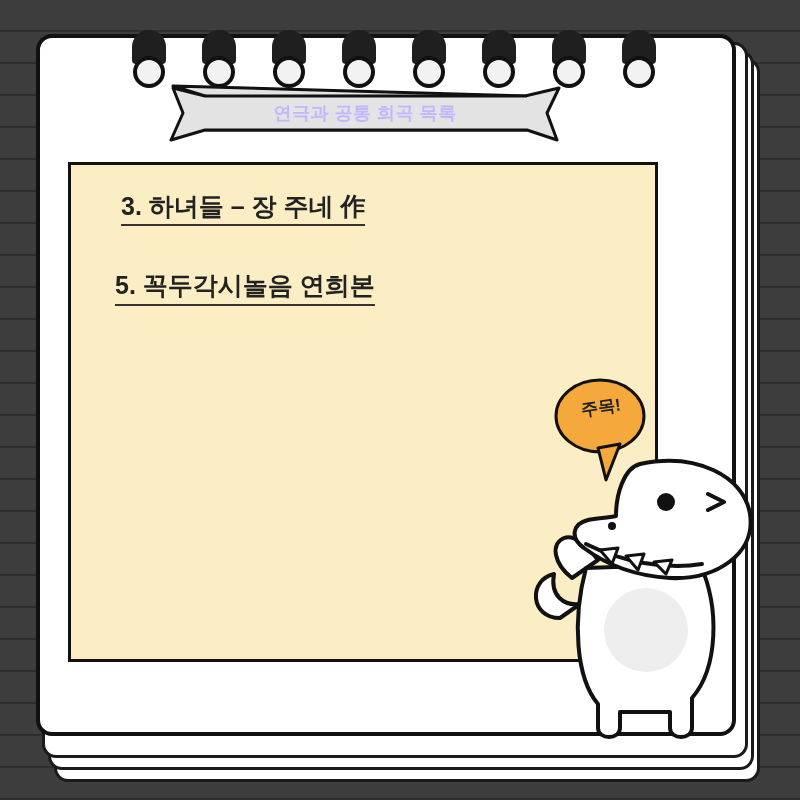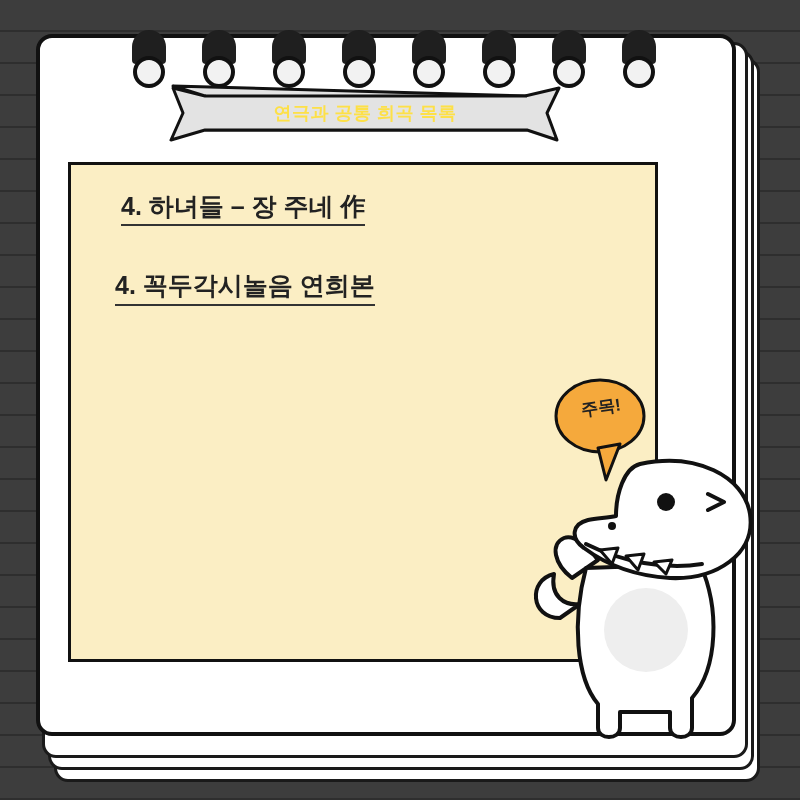--- a/index.html
+++ b/index.html
@@ -104,21 +104,21 @@
     position: absolute;
     left: 0;
     top: 0;
     width: 400px;
     height: 62px;
     display: flex;
     align-items: center;
     justify-content: center;
     font-size: 18px;
     font-weight: bold;
-    color: #fde047;
+    color: #c4b5fd;
     letter-spacing: 0.5px;
   }
 
   
   #list-card {
     position: absolute;
     left: 68px;
     top: 162px;
     width: 590px;
     height: 500px;
@@ -218,24 +218,24 @@
     <path d="M8 4 L40 14 L8 6 L18 31 L6 58 L40 48 L362 48 L392 58 L382 31 L394 6 L360 14 L8 4 Z" fill="#e3e3e3" stroke="#111111" stroke-width="3" stroke-linejoin="round"></path>
     <path d="M40 14 L40 48 L362 48 L362 14 Z" fill="#e3e3e3" stroke="none"></path>
     <path d="M40 14 L362 14" stroke="#111111" stroke-width="3"></path>
     <path d="M40 48 L362 48" stroke="#111111" stroke-width="3"></path>
   </svg>
   <div id="banner-text">연극과 공통 희곡 목록</div>
 </div>
 
 <div id="list-card">
   <div class="entry-row r3">
-    <span class="list-entry">4. 하녀들 – 장 주네 作</span>
+    <span class="list-entry">3. 하녀들 – 장 주네 作</span>
   </div>
   <div class="entry-row r5">
-    <span class="list-entry">4. 꼭두각시놀음 연희본</span>
+    <span class="list-entry">5. 꼭두각시놀음 연희본</span>
   </div>
 </div>
 
 <div id="mascot">
   <svg width="270" height="400" viewBox="0 0 270 400" xmlns="http://www.w3.org/2000/svg">
 
     <g>
       <ellipse cx="80" cy="48" rx="44" ry="36" fill="#f5a93c" stroke="#111111" stroke-width="3"></ellipse>
       <path d="M78 80 L86 112 L100 76 Z" fill="#f5a93c" stroke="#111111" stroke-width="3" stroke-linejoin="round"></path>
     </g>

